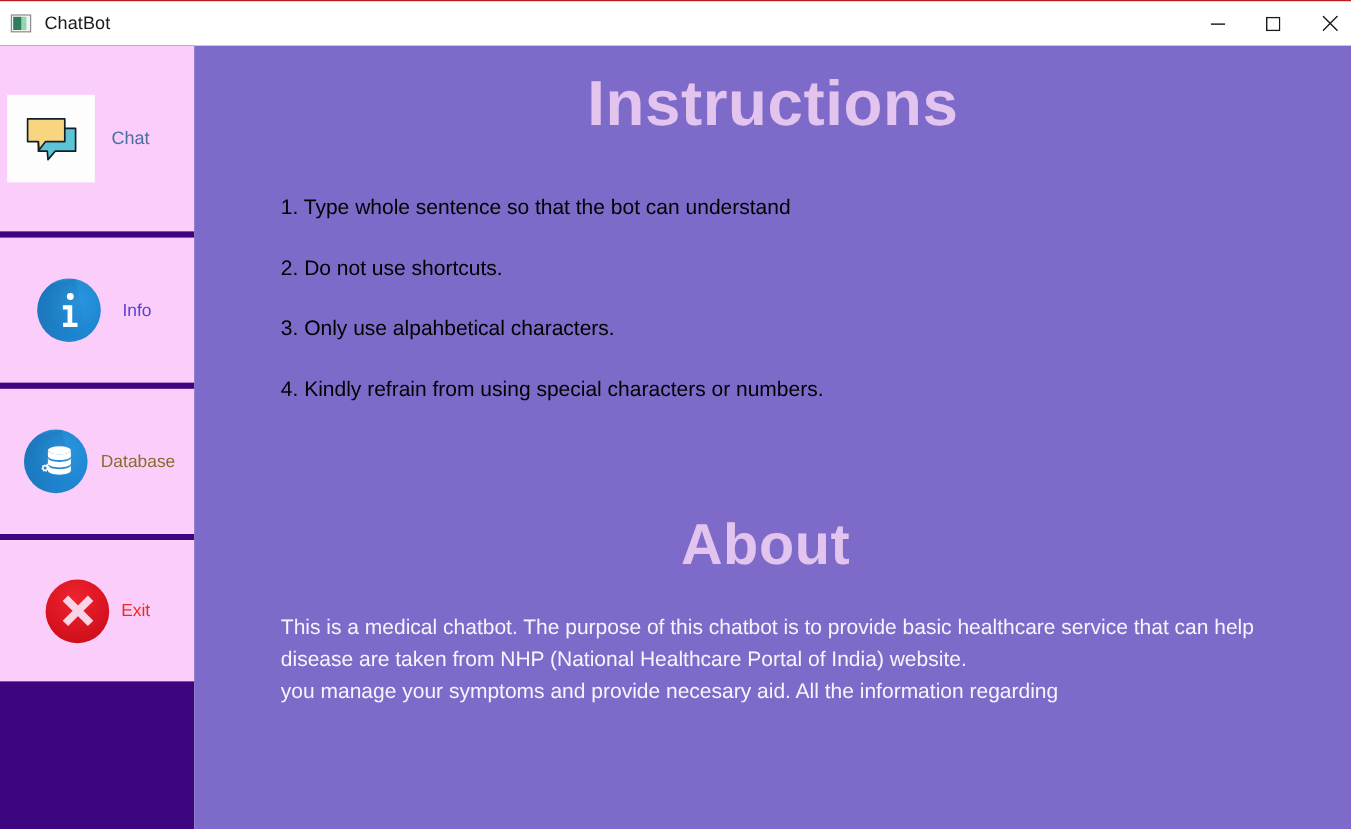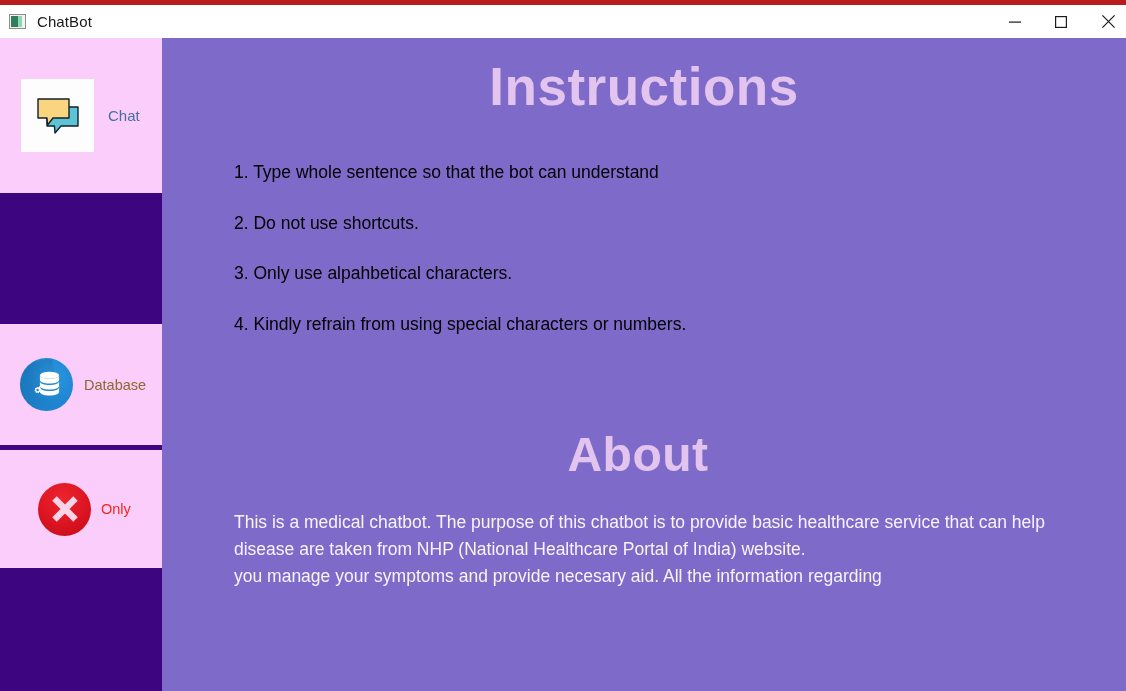--- a/index.html
+++ b/index.html
@@ -22,21 +22,21 @@
     height: 691px;
     background: #ffffff;
     box-sizing: border-box;
   }
   #titlebar {
     position: absolute;
     left: 0; top: 0;
     width: 1126px;
     height: 38px;
     background: #ffffff;
-    border-top: 5px solid #b91c1c;
+    border-top: 1px solid #b91c1c;
     box-sizing: border-box;
     display: flex;
     align-items: center;
   }
   #title-left {
     display: flex;
     align-items: center;
     padding-left: 9px;
     flex: 1 1 auto;
     min-width: 0;
@@ -124,21 +124,21 @@
     width: 162px;
     height: 5px;
     background: #3d0680;
   }
   .nav-label {
     font-size: 14.5px;
     white-space: nowrap;
   }
 
   
-  #nav-chat { top: 0; height: 155px; padding-left: 21px; }
+  #nav-chat { top: 0; height: 155px; padding-left: 6px; }
   #nav-chat .nav-label { color: #4a6f9e; margin-left: 14px; font-size: 15px; }
   .icon-tile {
     width: 73px;
     height: 73px;
     background: #fdfdfd;
     flex: 0 0 auto;
     display: flex;
     align-items: center;
     justify-content: center;
     position: relative;
@@ -285,20 +285,29 @@
 
             <path d="M13 12 H44 V31 H27 L21 38 L20.4 31 H13 Z" fill="#5cc4d4" stroke="#13202a" stroke-width="1.4" stroke-linejoin="round"></path>
 
             <path d="M4 4 H35 V23 H19 L13.5 30 L13 23 H4 Z" fill="#f8d57e" stroke="#13202a" stroke-width="1.4" stroke-linejoin="round"></path>
           </svg>
         </div>
         <span class="nav-label">Chat</span>
       </div>
       <div class="nav-divider" id="divider-1"></div>
 
+      <div class="nav-item" id="nav-info">
+        <div class="circle-icon circle-blue">
+          <svg width="26" height="34" viewBox="0 0 26 34" aria-hidden="true">
+            <circle cx="13.6" cy="5" r="2.9" fill="#ffffff"></circle>
+            <path d="M7.4 12.4 H15.2 V26.9 H19.6 V30.4 H15.2 H7.6 V26.9 H11.3 V15.9 H7.4 Z" fill="#ffffff"></path>
+          </svg>
+        </div>
+        <span class="nav-label">Info</span>
+      </div>
       <div class="nav-divider" id="divider-2"></div>
 
       <div class="nav-item" id="nav-database">
         <div class="circle-icon circle-blue">
           <svg width="34" height="32" viewBox="0 0 34 32" aria-hidden="true">
             <g fill="#ffffff">
               <ellipse cx="19.5" cy="6.3" rx="9.6" ry="3.5"></ellipse>
               <path d="M9.9 6.3 v4.6 c0 1.93 4.3 3.5 9.6 3.5 s9.6 -1.57 9.6 -3.5 V6.3 c0 1.93 -4.3 3.5 -9.6 3.5 S9.9 8.23 9.9 6.3 Z"></path>
               <path d="M9.9 12.4 v4.6 c0 1.93 4.3 3.5 9.6 3.5 s9.6 -1.57 9.6 -3.5 v-4.6 c0 1.93 -4.3 3.5 -9.6 3.5 s-9.6 -1.57 -9.6 -3.5 Z"></path>
               <path d="M9.9 18.5 v4.6 c0 1.93 4.3 3.5 9.6 3.5 s9.6 -1.57 9.6 -3.5 v-4.6 c0 1.93 -4.3 3.5 -9.6 3.5 s-9.6 -1.57 -9.6 -3.5 Z"></path>
@@ -310,21 +319,21 @@
         <span class="nav-label">Database</span>
       </div>
       <div class="nav-divider" id="divider-3"></div>
 
       <div class="nav-item" id="nav-exit">
         <div class="circle-icon circle-red">
           <svg width="34" height="34" viewBox="0 0 34 34" aria-hidden="true">
             <path d="M6.5 6.5 L27.5 27.5 M27.5 6.5 L6.5 27.5" stroke="#f9d3e6" stroke-width="6.4" stroke-linecap="butt"></path>
           </svg>
         </div>
-        <span class="nav-label">Only</span>
+        <span class="nav-label">Exit</span>
       </div>
       <div class="nav-divider" id="divider-4"></div>
     </div>
 
     <div id="main-panel">
 
       <div id="heading-instructions">Instructions</div>
 
       <div id="instruction-list">
         <div class="instruction-line">1. Type whole sentence so that the bot can understand</div>

